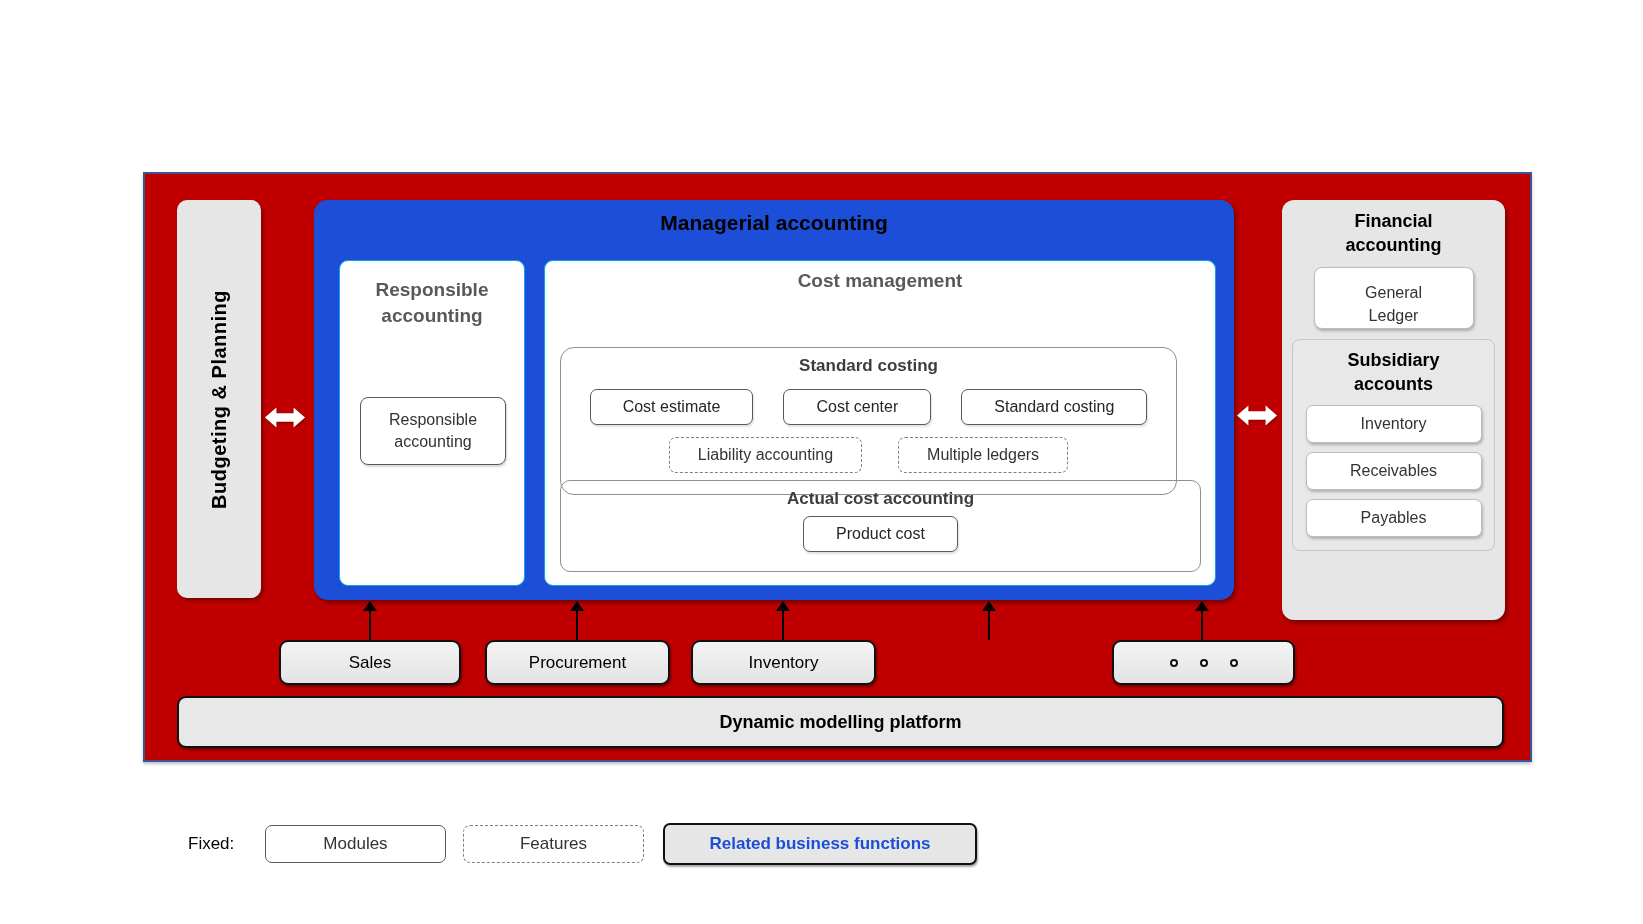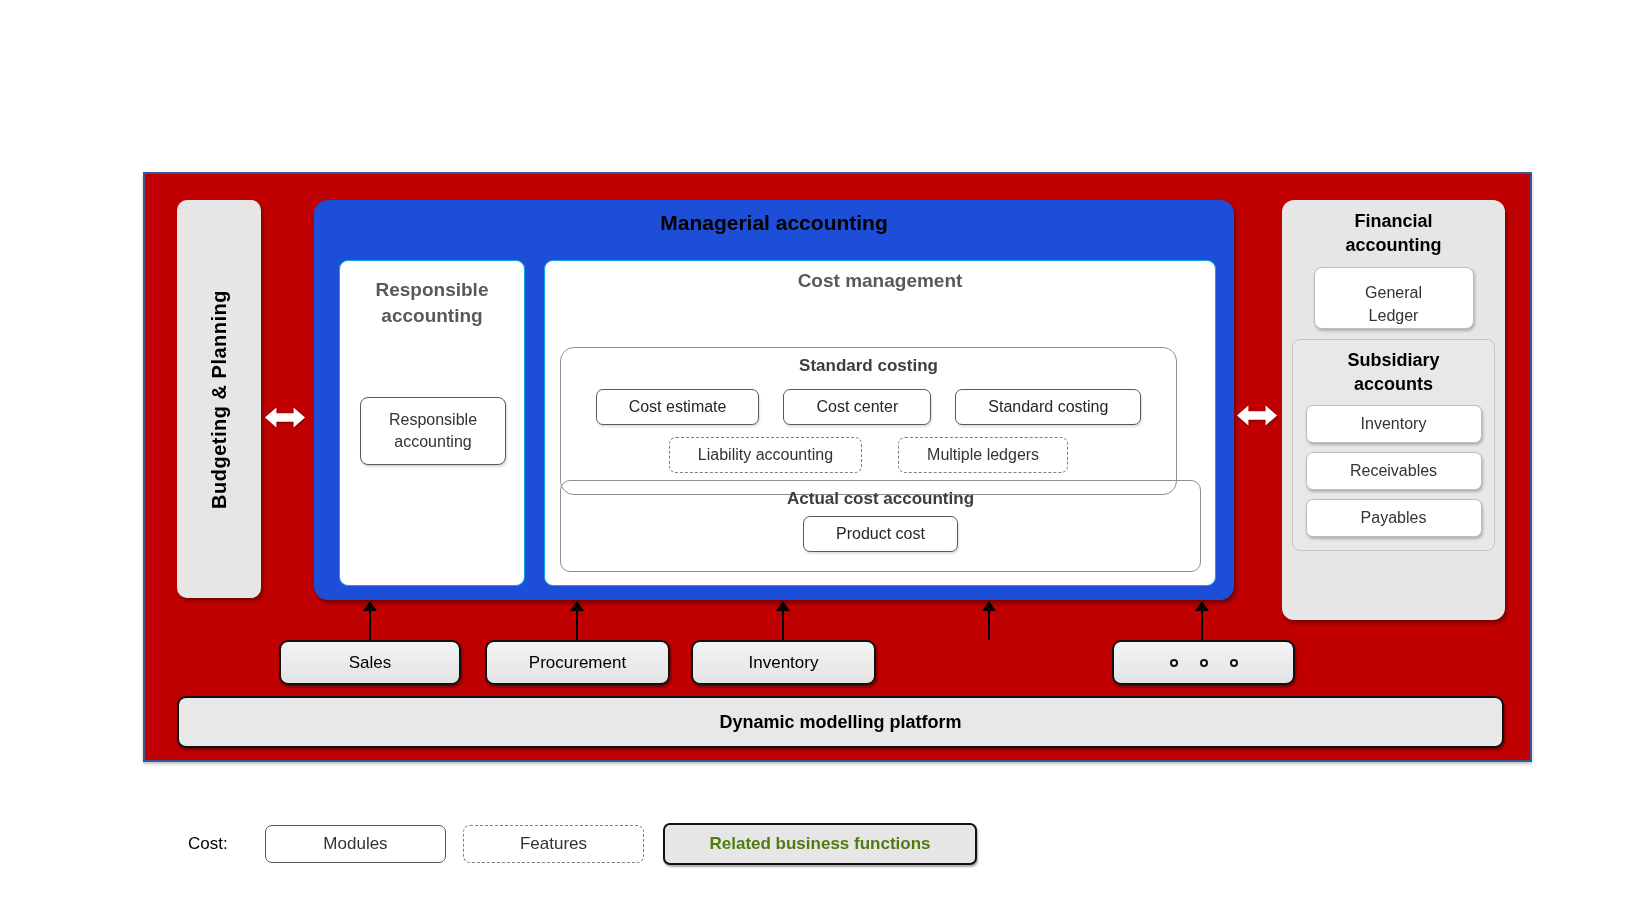--- a/index.html
+++ b/index.html
@@ -57,21 +57,21 @@
   .resp-inner span { width:112px; text-align:center; font-size:16px; color:#333; line-height:1.4; }
 
   .cost-module { left:230px; top:60px; width:672px; height:326px; }
   .cost-title { font-weight:bold; font-size:19px; color:#595959; text-align:center; margin-top:9px; }
 
   .std-box {
     position:absolute; left:15px; top:46px; width:617px; height:148px;
     border:1px solid #8f8f8f; border-radius:14px;margin-top:40px;
   }
   .inner-title { font-weight:bold; font-size:17px; color:#3d3d3d; text-align:center; margin-top:8px; }
-  .row { display:flex; justify-content:center; gap:24px; margin-top:13px; }
+  .row { display:flex; justify-content:center; gap:30px; margin-top:13px; }
   .box-solid {
     height:36px; padding:0 32px; background:#fff;
     border:1.3px solid #595959; border-radius:7px;
     display:flex; align-items:center; justify-content:center;
     font-size:16px; color:#262626; white-space:nowrap;
     box-shadow:1px 2px 2px rgba(0,0,0,.12);
   }
   .row.features { gap:36px; margin-top:12px; }
   .box-dashed {
     height:36px; padding:0 28px; background:#fff;
@@ -164,21 +164,21 @@
   .legend-box {
     position:absolute; top:825px; height:38px;
     display:flex; align-items:center; justify-content:center;
     font-size:17px; color:#333; background:#fff; border-radius:7px;
   }
   .legend-modules  { left:265px; width:181px; border:1.4px solid #595959; }
   .legend-features { left:463px; width:181px; border:1.6px dashed #7f7f7f; }
   .legend-related  {
     left:663px; width:314px; top:823px; height:42px;
     background:#E7E6E6; border:2px solid #111;
-    font-weight:bold; color:#4d7c0f;
+    font-weight:bold; color:#1d4ed8;
     box-shadow:1px 2px 2px rgba(0,0,0,.35);
   }
 </style>
 </head>
 <body>
 
 <div class="canvas">
 
   <div class="red-panel">
 
@@ -258,18 +258,18 @@
       <span class="dots">
           <i></i>
           <i></i>
           <i></i>
         </span>
     </div>
 
     <div class="platform">Dynamic modelling platform</div>
   </div>
 
-  <div class="legend-note">Cost:</div>
+  <div class="legend-note">Fixed:</div>
   <div class="legend-box legend-modules">Modules</div>
   <div class="legend-box legend-features">Features</div>
   <div class="legend-box legend-related">Related business functions</div>
 
 </div>
 
 </body></html>

